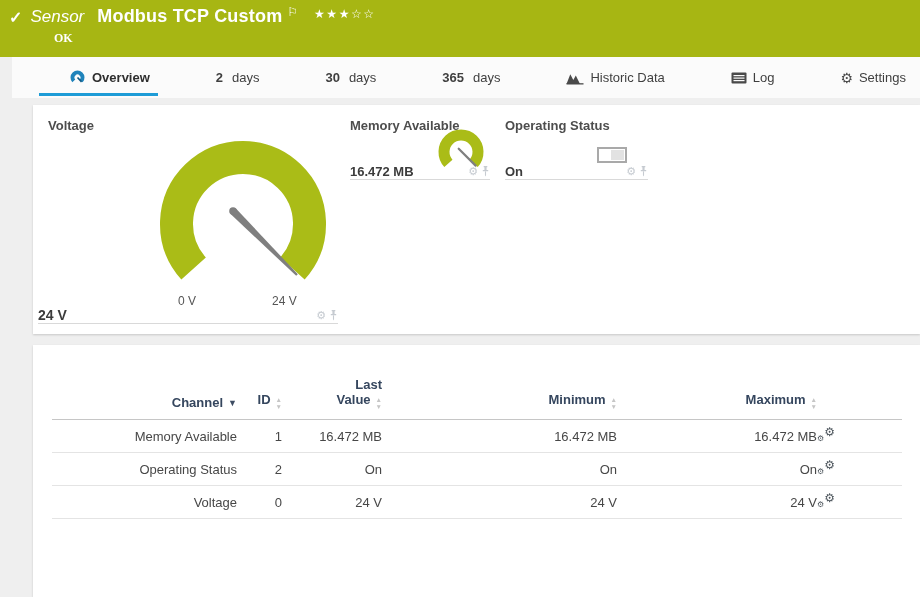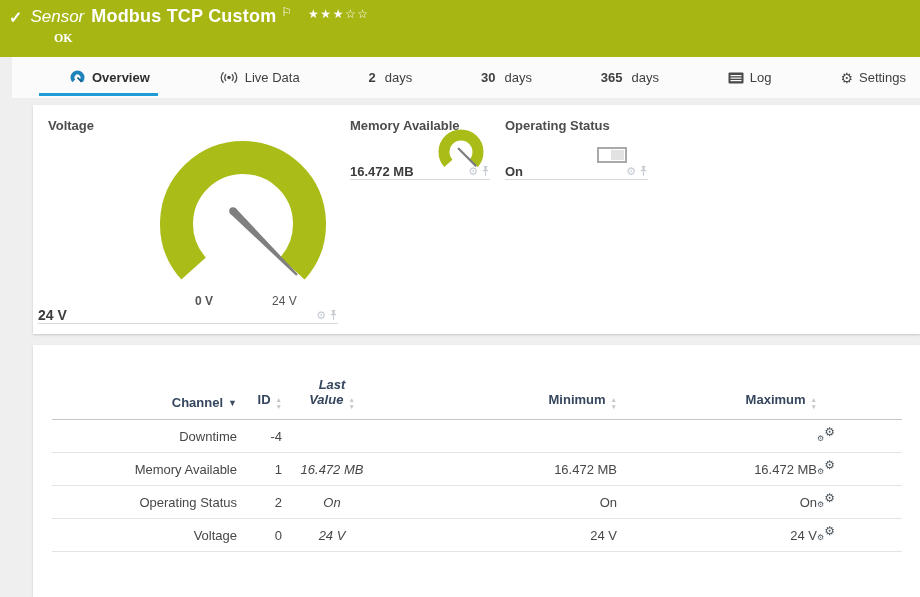--- a/index.html
+++ b/index.html
@@ -9,21 +9,21 @@
     font-family:"Liberation Sans", sans-serif;
     -webkit-font-smoothing:antialiased;
   }
   
   .green-header{
     position:absolute;top:0;left:0;width:920px;height:57px;
     background:#a7b613;color:#fff;
   }
   .gh-line1{display:flex;align-items:flex-start;padding:6px 0 0 9px;}
   .gh-check{font-size:16px;font-weight:bold;margin:2px 8px 0 0;}
-  .gh-type{font-size:17px;font-style:italic;margin:1px 7px 0 0;}
+  .gh-type{font-size:17px;font-style:italic;margin:1px 13px 0 0;}
   .gh-title{font-size:18px;font-weight:bold;letter-spacing:.2px;}
   .gh-flag{font-size:12px;margin:0 0 0 5px;line-height:1;cursor:pointer;}
   .gh-stars{font-size:12px;margin:1px 0 0 16px;letter-spacing:1.5px;cursor:pointer;white-space:nowrap;}
   .gh-status{position:absolute;left:54px;top:31px;font-size:12px;font-weight:bold;font-family:Liberation Serif, serif;}
   
   .tab-bar{
     position:absolute;top:57px;left:12px;width:920px;height:41px;background:#fbfbfb;
     display:flex;justify-content:space-between;align-items:stretch;
     padding:0 26px 0 57px;box-sizing:border-box;
   }
@@ -51,21 +51,21 @@
   table.channels{border-collapse:collapse;margin-left:19px;width:850px;table-layout:fixed;font-size:13px;color:#474747;}
   table.channels thead th{
     border-bottom:1px solid #c6c6c6;color:#35465e;font-weight:bold;
     padding:32px 0 9px 0;vertical-align:bottom;font-size:13px;
   }
   table.channels tbody td{border-bottom:1px solid #e4e4e4;height:32px;padding:0;}
   th.col-channel, td.col-channel{text-align:right;padding-left:10px;}
   th.col-id, td.col-id{text-align:right;margin-top:33px;}
   td.col-id{padding-right:25px;}
   th.col-id{padding-right:10px;}
-  th.col-last, td.col-last{text-align:center;padding-right:27px;font-style:italic;}
+  th.col-last, td.col-last{text-align:right;padding-right:27px;}
   th.col-min, td.col-min{text-align:right;}
   td.col-min{padding-right:27px;} th.col-min{padding-right:55px;}
   th.col-max, td.col-max{text-align:right;}
   td.col-max{padding-right:27px;} th.col-max{padding-right:55px;text-align:right;}
   td.col-actions{text-align:left;padding-left:14px;}
   .sort-caret{font-size:9px;color:#3d4c62;margin-left:5px;vertical-align:1px;}
   .sort-both{display:inline-flex;flex-direction:column;margin-left:5px;color:#c6c6c6;font-size:6.5px;line-height:1;vertical-align:2px;}
   .dbl-gear{position:relative;display:inline-block;width:18px;height:16px;color:#50585f;cursor:pointer;}
   .dbl-gear .g1{position:absolute;right:0;top:-1px;font-size:12px;line-height:1;}
   .dbl-gear .g2{position:absolute;left:0;bottom:0;font-size:8px;line-height:1;}
@@ -87,40 +87,37 @@
 
 <div class="tab-bar">
   <div class="tab active">
     <svg width="17" height="17" viewBox="0 0 17 17">
       <path d="M4.8,11.9 A5,5 0 1 1 12.2,11.9" fill="none" stroke="#1f83bb" stroke-width="4"></path>
       <line x1="8.5" y1="8.5" x2="12.6" y2="12.9" stroke="#0f5a86" stroke-width="1.7"></line>
     </svg>
     <span>Overview</span>
   </div>
   <div class="tab">
-    <svg width="20" height="15" viewBox="0 0 20 15">
-      <circle cx="10" cy="7.5" r="1.8" fill="#4a4a4a"></circle>
-      <path d="M7.1,4.3 A4.4,4.4 0 0 0 7.1,10.7" fill="none" stroke="#4a4a4a" stroke-width="1.3"></path>
-      <path d="M12.9,4.3 A4.4,4.4 0 0 1 12.9,10.7" fill="none" stroke="#4a4a4a" stroke-width="1.3"></path>
-      <path d="M4.5,2.2 A7.3,7.3 0 0 0 4.5,12.8" fill="none" stroke="#4a4a4a" stroke-width="1.3"></path>
-      <path d="M15.5,2.2 A7.3,7.3 0 0 1 15.5,12.8" fill="none" stroke="#4a4a4a" stroke-width="1.3"></path>
-    </svg>
-    <span>Live Data</span>
-  </div>
-  <div class="tab">
     <span class="num">2</span>
     <span>days</span>
   </div>
   <div class="tab">
     <span class="num">30</span>
     <span>days</span>
   </div>
   <div class="tab">
     <span class="num">365</span>
     <span>days</span>
+  </div>
+  <div class="tab">
+    <svg width="18" height="14" viewBox="0 0 18 14">
+      <path d="M0.5,13 L4.3,3.2 L7.3,9 L9.8,4.6 L14,13 Z" fill="#4a4a4a"></path>
+      <rect x="0.5" y="12.2" width="17" height="1.3" fill="#4a4a4a"></rect>
+    </svg>
+    <span>Historic Data</span>
   </div>
   <div class="tab">
     <svg width="16" height="12" viewBox="0 0 16 12">
       <rect x="0.5" y="0.5" width="15" height="11" rx="1" fill="#4a4a4a"></rect>
       <rect x="2.5" y="3" width="11" height="1.2" fill="#fbfbfb"></rect>
       <rect x="2.5" y="5.5" width="11" height="1.2" fill="#fbfbfb"></rect>
       <rect x="2.5" y="8" width="11" height="1.2" fill="#fbfbfb"></rect>
     </svg>
     <span>Log</span>
   </div>
@@ -131,21 +128,21 @@
 </div>
 
 <div class="card" id="card-gauges">
 
   <div class="panel-title" style="left:15px;top:13px;">Voltage</div>
   <svg class="gauge-svg" style="left:122px;top:30px;" width="178" height="154" viewBox="0 0 178 154">
     <path d="M38.6,133.5 A66.5,66.5 0 1 1 137.4,133.5" fill="none" stroke-width="33" stroke="#aabc17"></path>
     <polygon points="75.3,78.7 80.7,73.3 142.8,139.2 141.2,140.8" fill="#7f7f7f"></polygon>
     <circle cx="78" cy="76" r="3.8" fill="#7f7f7f"></circle>
   </svg>
-  <span class="scale-label" style="left:162px;top:189px;font-weight:bold;">0 V</span>
+  <span class="scale-label" style="left:145px;top:189px;">0 V</span>
   <span class="scale-label" style="left:239px;top:189px;">24 V</span>
   <div class="panel-footer" style="left:5px;top:195px;width:300px;height:23px;">
     <span class="footer-value big">24 V</span>
     <span class="mini-icons">
       <span class="gear-glyph">⚙</span>
       <svg width="9" height="11" viewBox="0 0 10 12" fill="currentColor">
         <path d="M3,0 h4 v1.3 h-0.8 v3 h1.8 v1.4 h-6 v-1.4 h1.8 v-3 H3 Z M4.4,5.9 h1.2 v4.2 l-0.6,1.4 l-0.6,-1.4 Z"></path>
       </svg>
     </span>
   </div>
@@ -218,28 +215,20 @@
           <span>Maximum</span><span class="sort-both">
               <span>▲</span>
               <span>▼</span>
             </span>
         </th>
         <th class="col-actions"></th>
       </tr>
     </thead>
     <tbody>
       <tr>
-        <td class="col-channel">Downtime</td>
-        <td class="col-id">-4</td>
-        <td class="col-last"></td>
-        <td class="col-min"></td>
-        <td class="col-max"></td>
-        <td class="col-actions"><span class="dbl-gear"><span class="g1">⚙</span><span class="g2">⚙</span></span></td>
-      </tr>
-      <tr>
         <td class="col-channel">Memory Available</td>
         <td class="col-id">1</td>
         <td class="col-last">16.472 MB</td>
         <td class="col-min">16.472 MB</td>
         <td class="col-max">16.472 MB</td>
         <td class="col-actions"><span class="dbl-gear"><span class="g1">⚙</span><span class="g2">⚙</span></span></td>
       </tr>
       <tr>
         <td class="col-channel">Operating Status</td>
         <td class="col-id">2</td>

